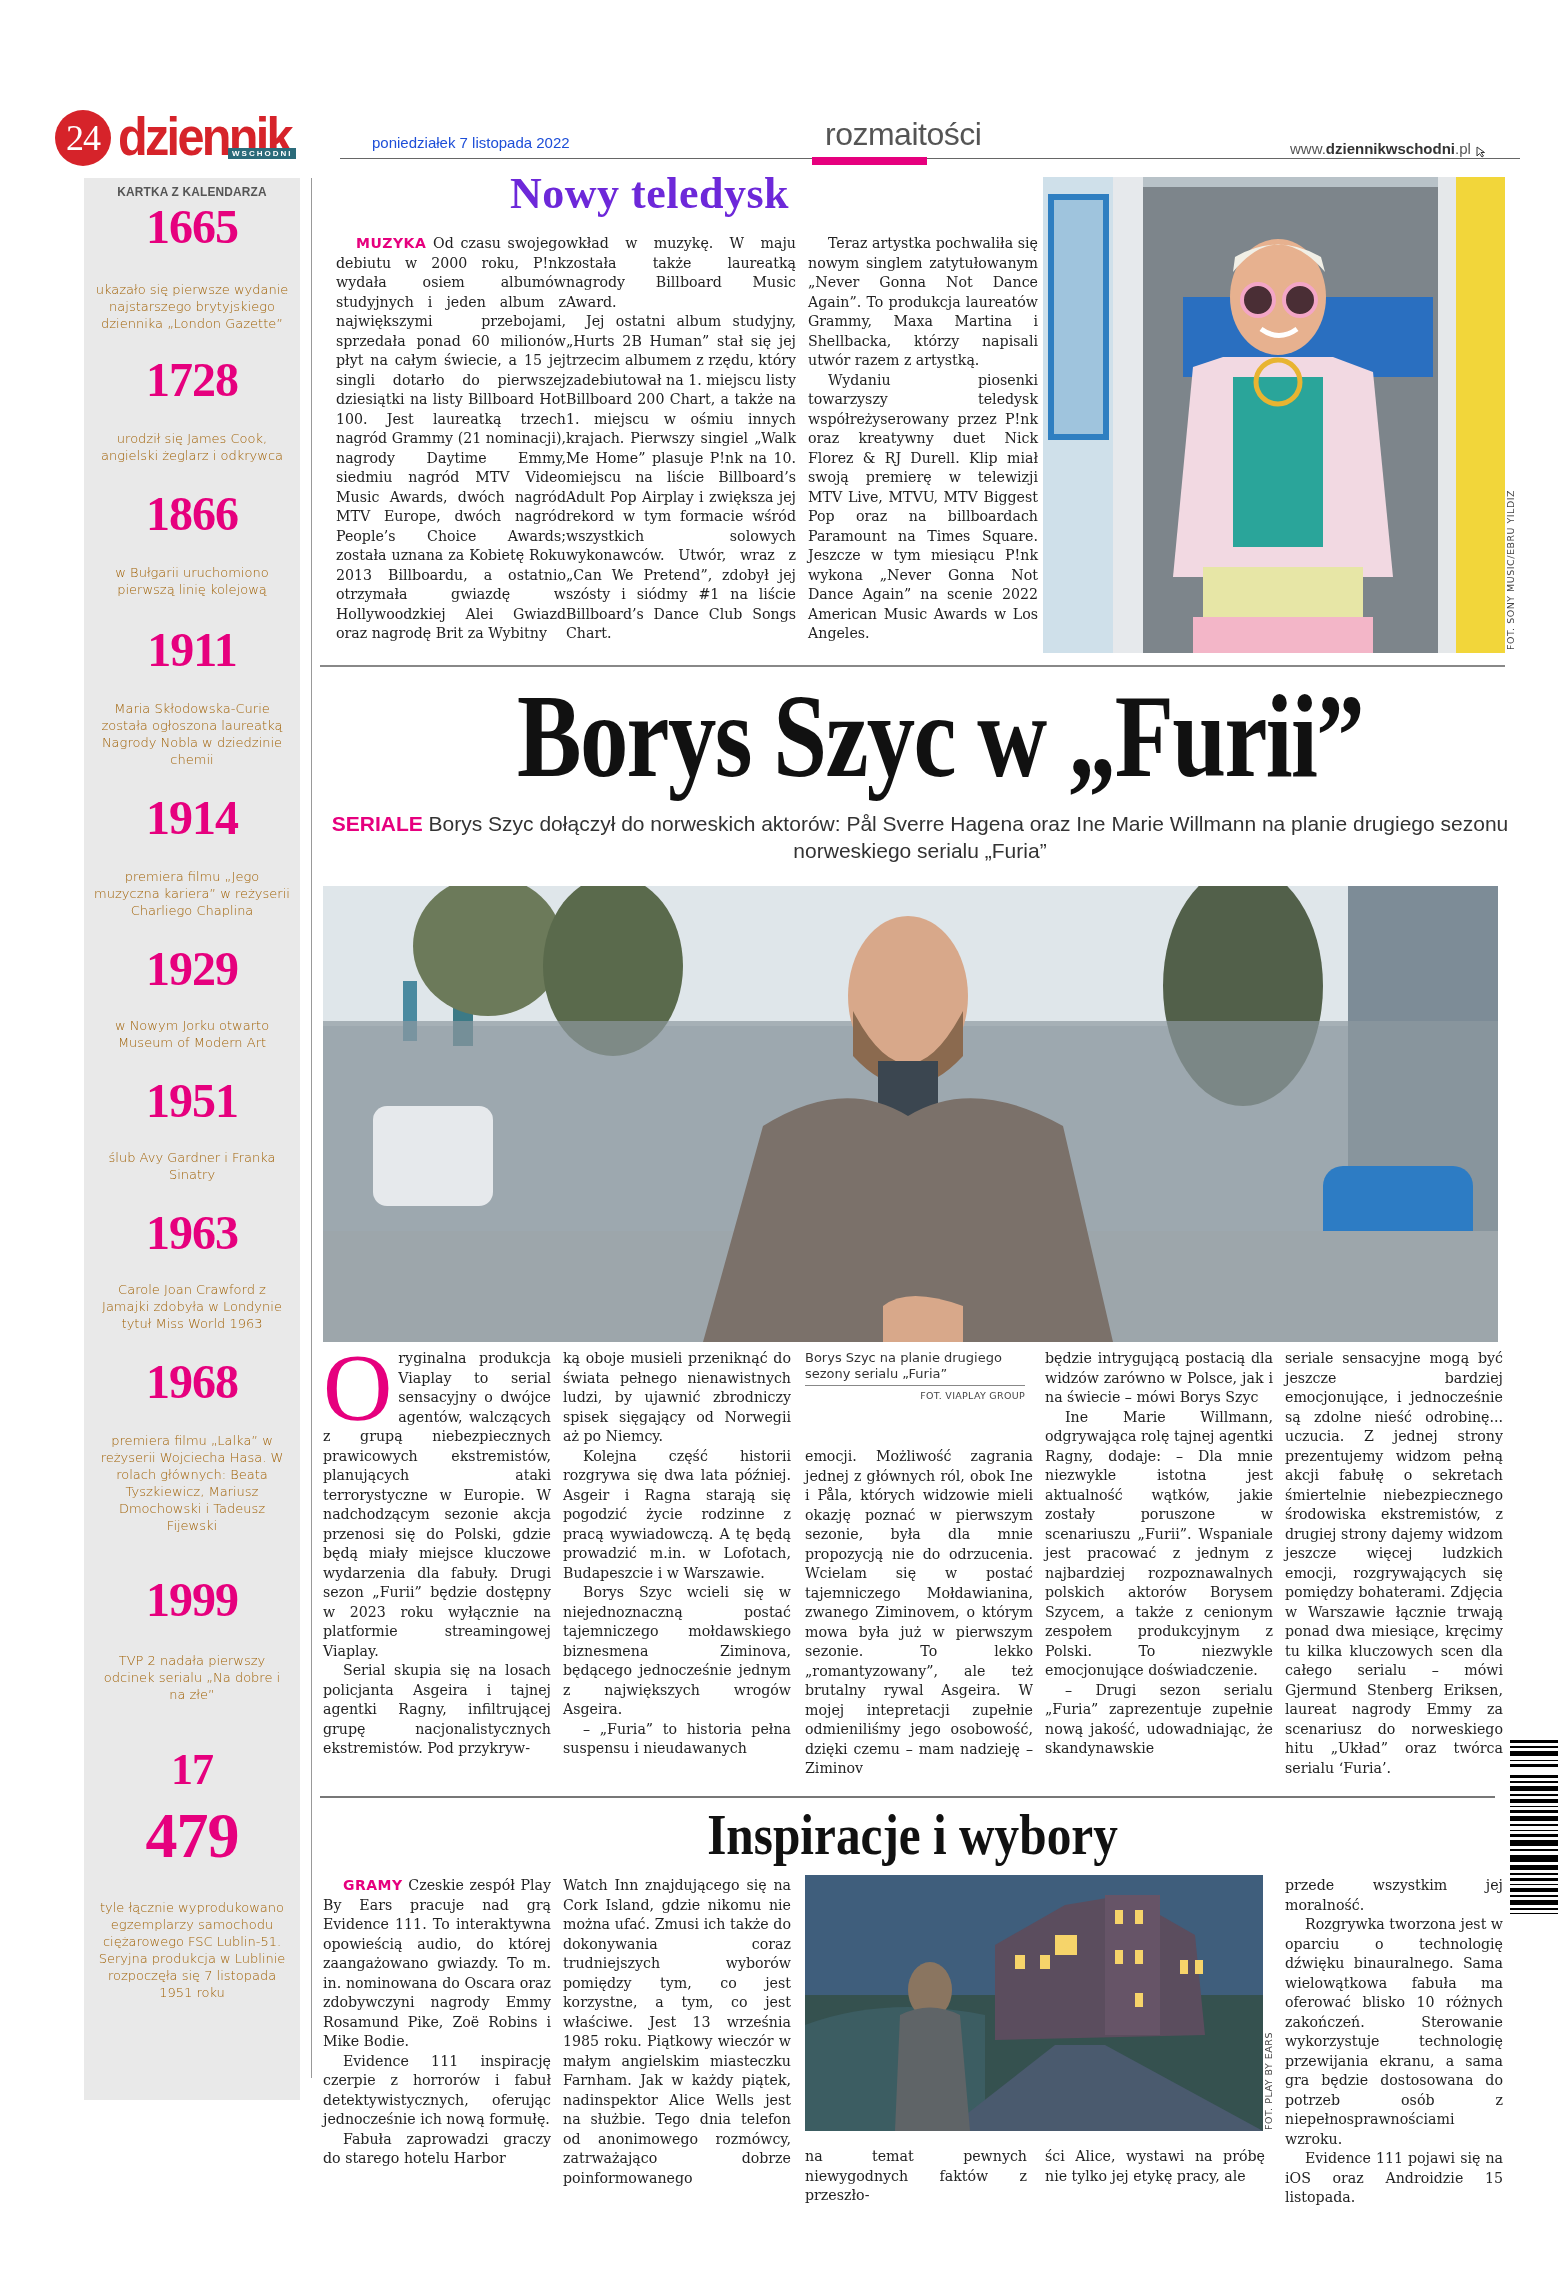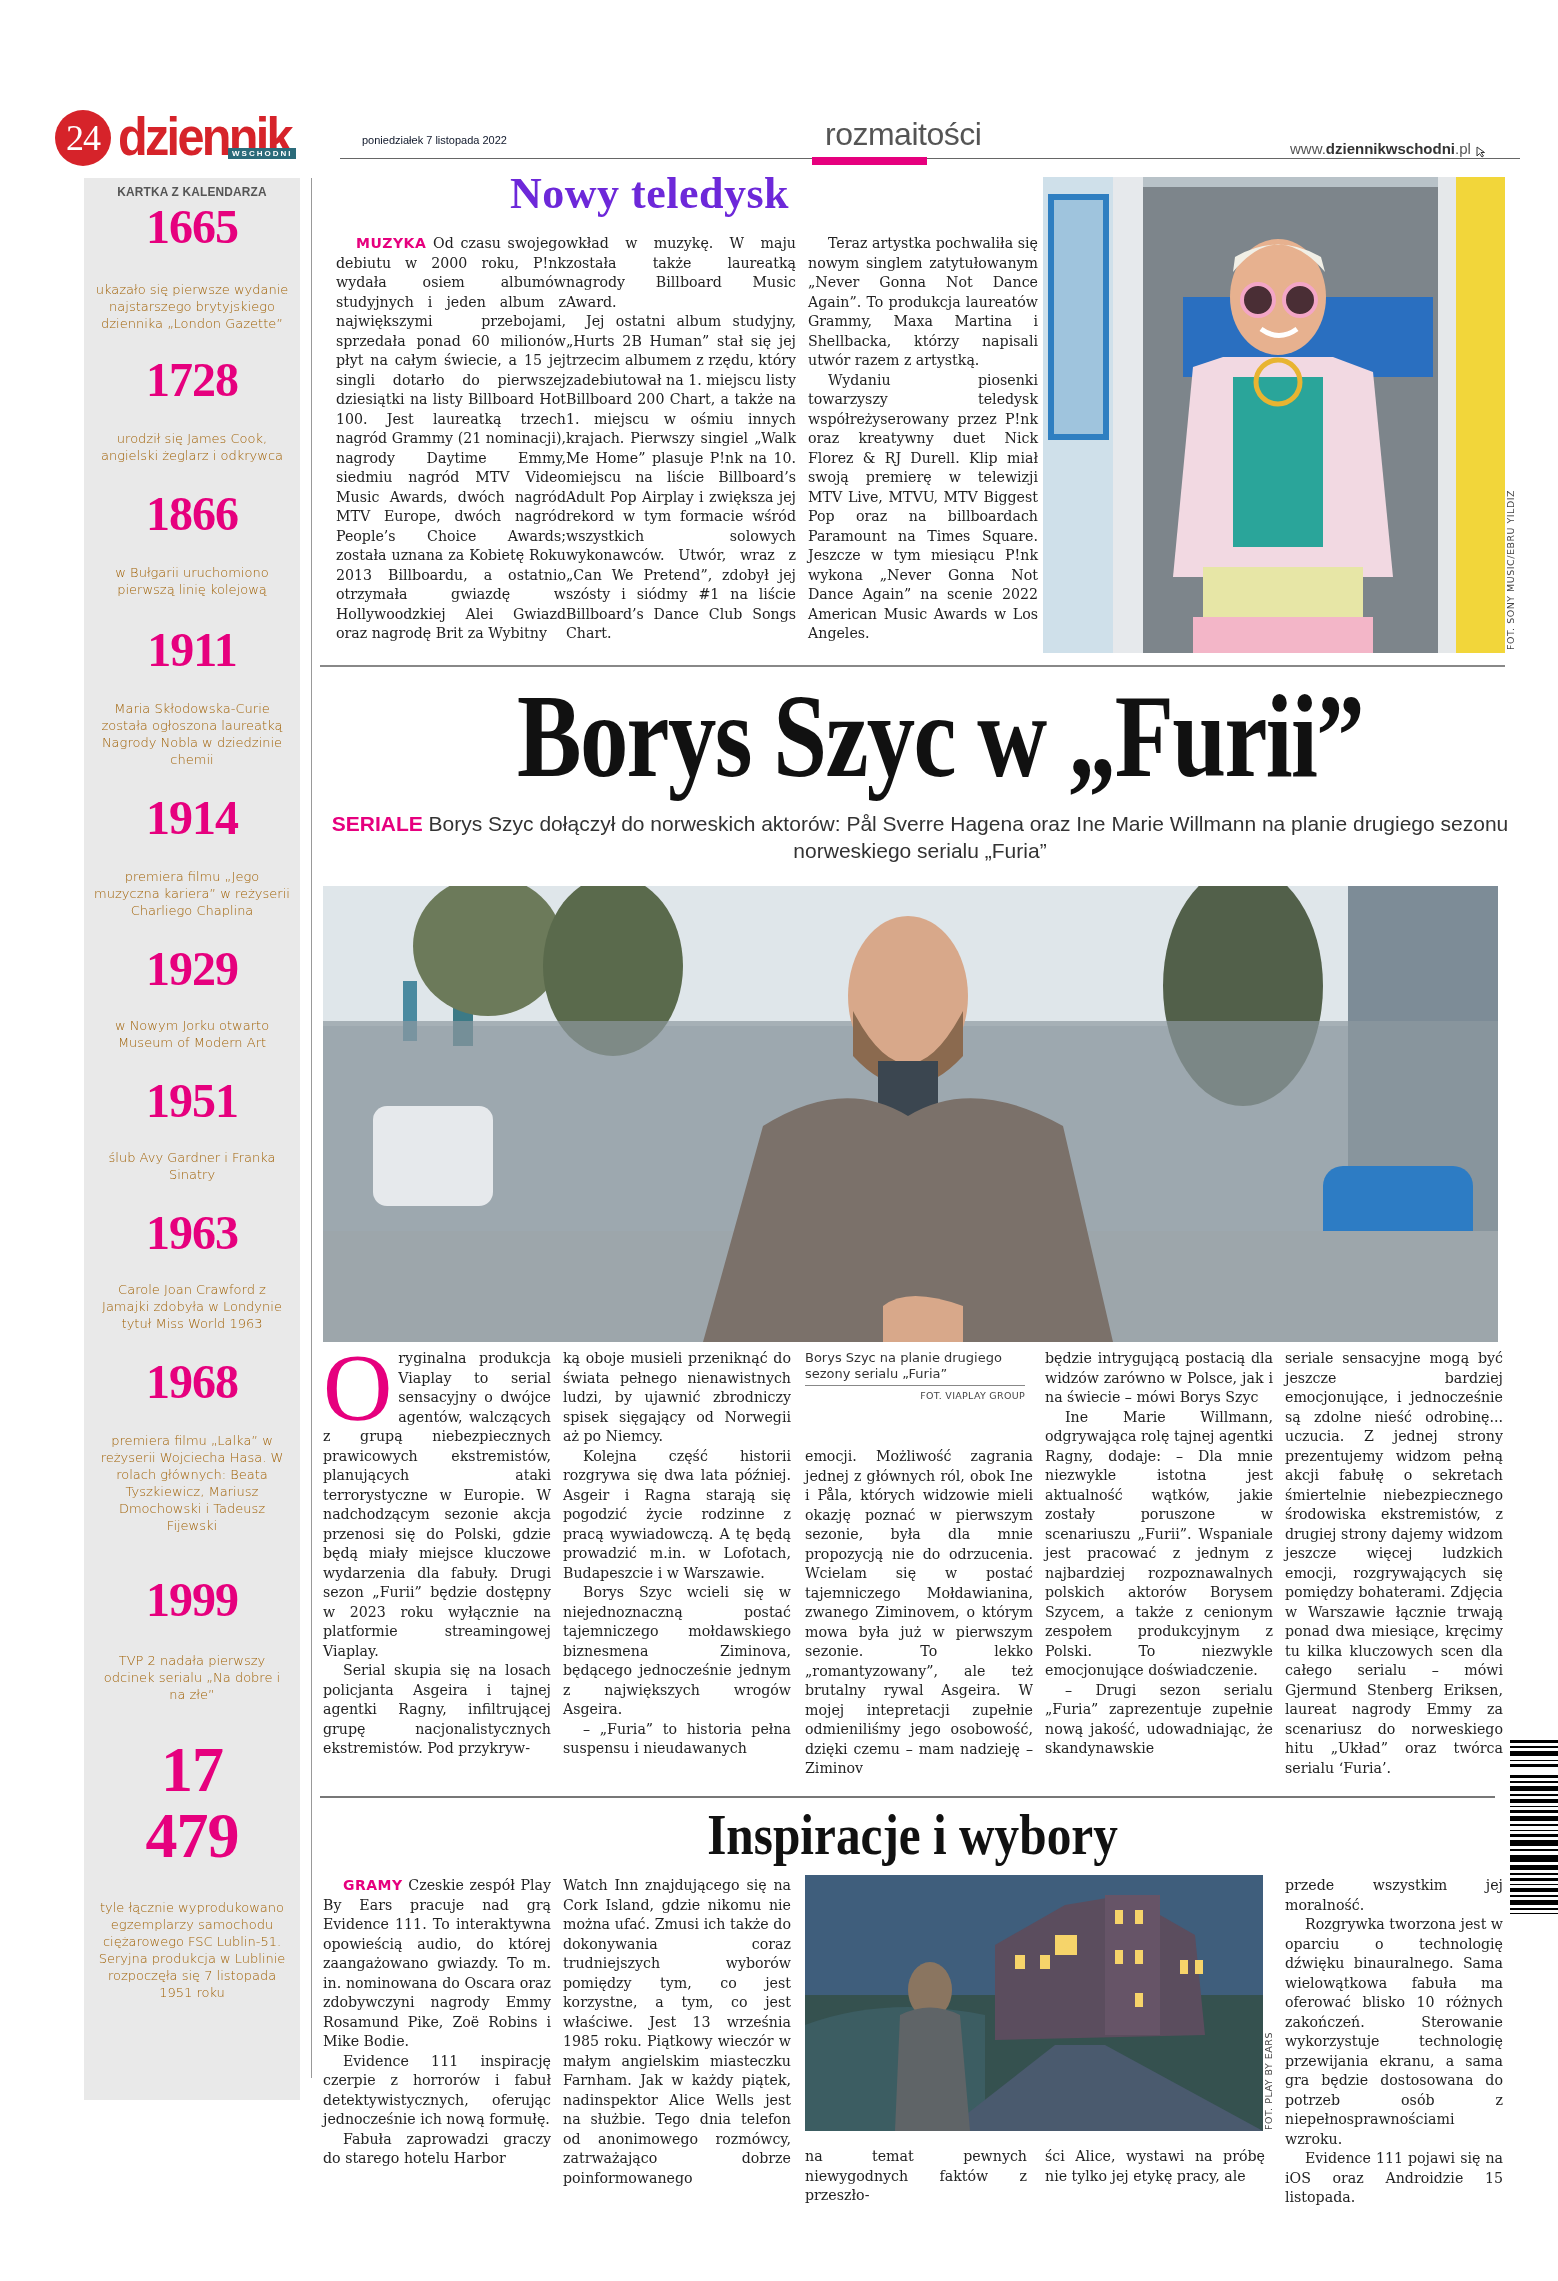--- a/index.html
+++ b/index.html
@@ -6,21 +6,21 @@
   html, body { width: 1558px; height: 2281px; background: #ffffff; overflow: hidden; }
   body { position: relative; font-family: "DejaVu Serif", serif; color: #1a1a1a; }
   .page-num { position: absolute; left: 55px; top: 110px; width: 56px; height: 56px; border-radius: 50%;
     background: #d6232a; color: #fff; font-family: "Liberation Serif", serif; font-size: 36px;
     display: flex; align-items: center; justify-content: center; letter-spacing: -1px; }
   .logo { position: absolute; left: 118px; top: 108px; height: 60px; }
   .logo-word { font-family: "Liberation Sans", sans-serif; font-weight: 700; font-size: 54px; color: #d6232a;
     letter-spacing: -3px; transform: scaleX(0.9); transform-origin: left; display: block; line-height: 56px; }
   .logo-sub { position: absolute; left: 110px; top: 40px; background: #2b6b7a; color: #fff; font-family: "Liberation Sans", sans-serif;
     font-size: 8px; font-weight: 700; padding: 1px 4px; letter-spacing: 2px; }
-  .issue-date { position: absolute; left: 362px; top: 134px; font-family: "Liberation Sans", sans-serif; font-size: 11px; color: #0f172a; }
+  .issue-date { position: absolute; left: 372px; top: 134px; font-family: "Liberation Sans", sans-serif; font-size: 15px; color: #1d4ed8; }
   .header-rule { position: absolute; left: 340px; top: 158px; width: 1180px; height: 1px; background: #666; }
   .section-name { position: absolute; left: 825px; top: 116px; font-family: "Liberation Sans", sans-serif; font-size: 32px;
     color: #555; letter-spacing: -0.5px; font-weight: 300; }
   .section-bar { position: absolute; left: 812px; top: 157px; width: 115px; height: 8px; background: #e6007e; }
   .site-url { position: absolute; left: 1290px; top: 140px; font-family: "Liberation Sans", sans-serif; font-size: 15px; color: #555; }
   .site-url b { color: #333; }
   .cursor-icon { display: inline-block; width: 12px; height: 12px; margin-left: 1px; vertical-align: -4px; }
 
   
   .sidebar { position: absolute; left: 84px; top: 178px; width: 216px; height: 1922px; background: #e9e9e9; }
@@ -141,21 +141,21 @@
   </div>
   <div class="cal-entry" style="margin-top:24px;">
     <div class="cal-year">1968</div>
     <div class="cal-text" style="margin-top:24px;">premiera filmu „Lalka” w reżyserii Wojciecha Hasa. W rolach głównych: Beata Tyszkiewicz, Mariusz Dmochowski i Tadeusz Fijewski</div>
   </div>
   <div class="cal-entry" style="margin-top:40px;">
     <div class="cal-year">1999</div>
     <div class="cal-text" style="margin-top:26px;">TVP 2 nadała pierwszy odcinek serialu „Na dobre i na złe”</div>
   </div>
   <div class="cal-entry" style="margin-top:34px;">
-    <div class="cal-year" style="font-size:64px;line-height:66px;">17</div>
+    <div class="cal-year" style="font-size:44px;line-height:66px;">17</div>
     <div class="cal-year" style="font-size:64px;line-height:66px;">479</div>
     <div class="cal-text" style="margin-top:30px;">tyle łącznie wyprodukowano egzemplarzy samochodu ciężarowego FSC Lublin-51. Seryjna produkcja w Lublinie rozpoczęła się 7 listopada 1951 roku</div>
   </div>
 </aside>
 <div class="sidebar-divider"></div>
 
 <h2 class="headline-small h-nowy">Nowy teledysk</h2>
 
 <div class="col" style="left:336px;top:234px;width:230px;">
   <p><span class="kicker">MUZYKA</span><span> Od czasu swojego debiutu w 2000 roku, P!nk wydała osiem albumów studyjnych i jeden album z największymi przebojami, sprzedała ponad 60 milionów płyt na całym świecie, a 15 jej singli dotarło do pierwszej dziesiątki na listy Billboard Hot 100. Jest laureatką trzech nagród Grammy (21 nominacji), nagrody Daytime Emmy, siedmiu nagród MTV Video Music Awards, dwóch nagród MTV Europe, dwóch nagród People’s Choice Awards; została uznana za Kobietę Roku 2013 Billboardu, a ostatnio otrzymała gwiazdę w Hollywoodzkiej Alei Gwiazd oraz nagrodę Brit za Wybitny</span></p>

